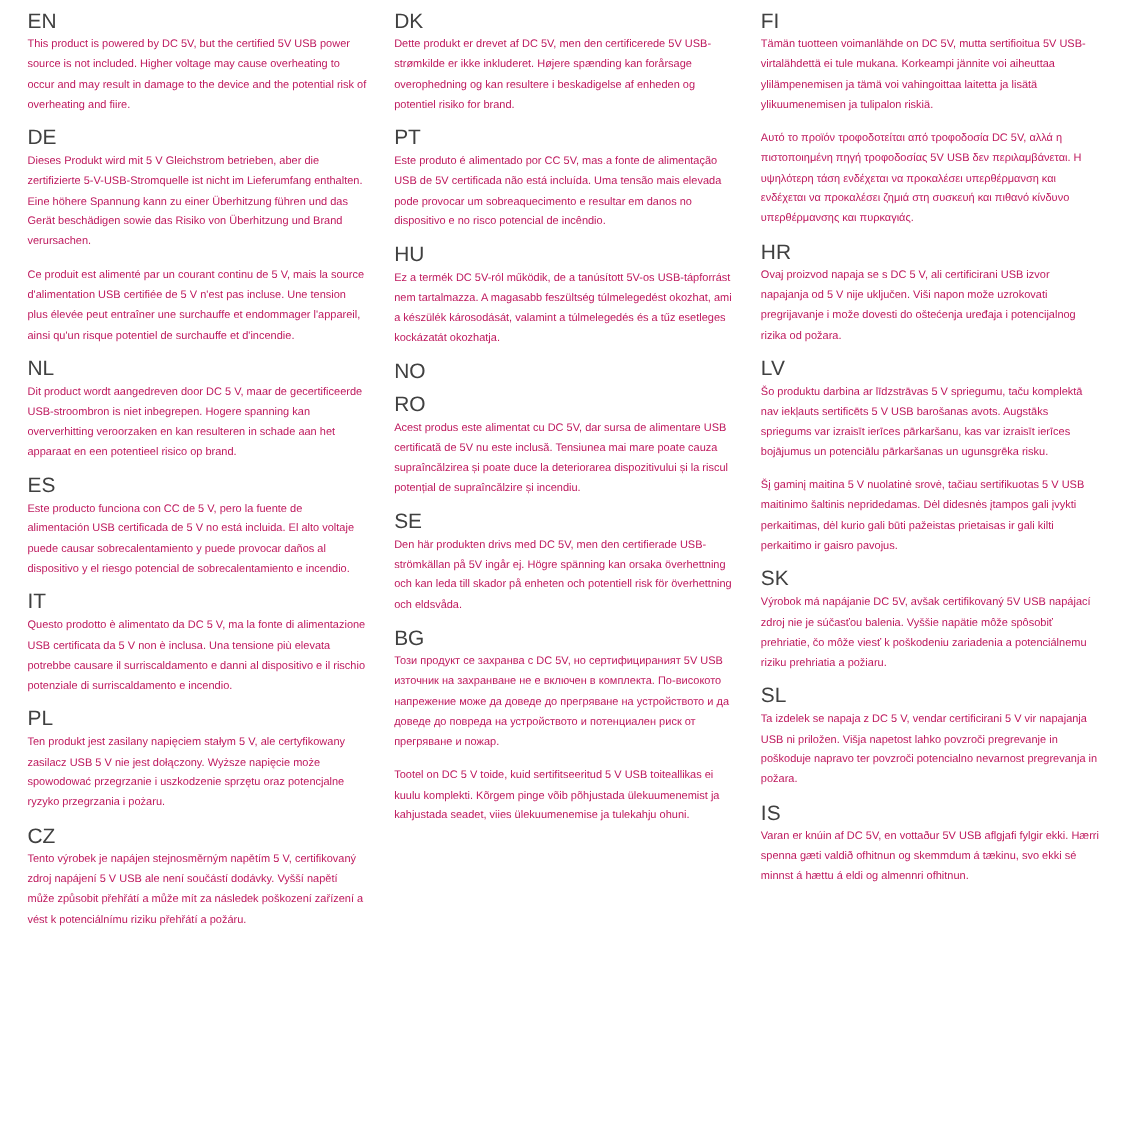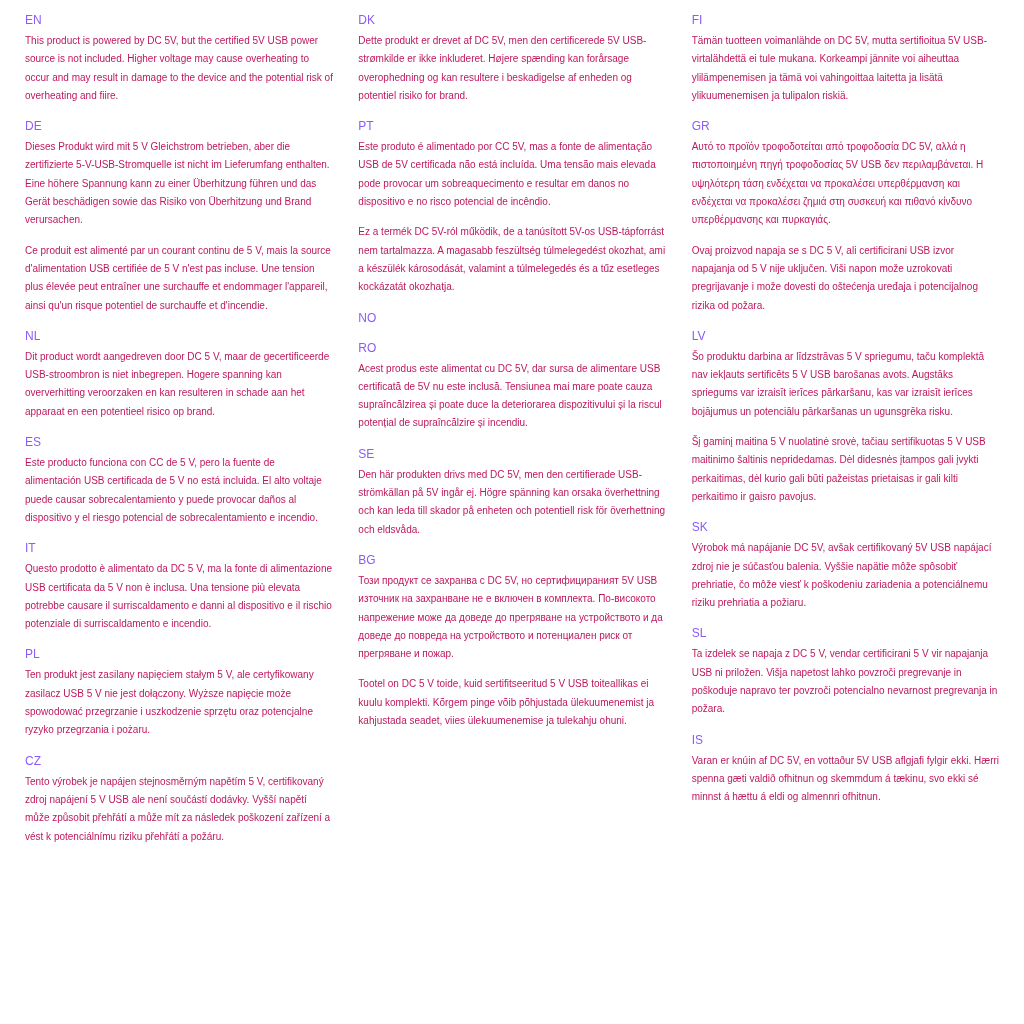--- a/index.html
+++ b/index.html
@@ -18,24 +18,24 @@
     gap: 25px;
   }
   .col {
     flex: 1;
     min-width: 0;
   }
   .section {
     margin-bottom: 12px;
   }
   .lang-code {
-    font-size: 12px;
+    font-size: 19px;
     line-height: 18px;
     margin-bottom: 3px;
-    color: #8b5cf6;
+    color: #404040;
   }
   .warning-text {
     font-size: 10px;
     line-height: 18.3px;
     color: #be185d;
   }
 </style>
 </head>
 <body>
 
@@ -76,20 +76,21 @@
     <div class="col">
       <div class="section">
         <div class="lang-code">DK</div>
         <div class="warning-text">Dette produkt er drevet af DC 5V, men den certificerede 5V USB-strømkilde er ikke inkluderet. Højere spænding kan forårsage overophedning og kan resultere i beskadigelse af enheden og potentiel risiko for brand.</div>
       </div>
       <div class="section">
         <div class="lang-code">PT</div>
         <div class="warning-text">Este produto é alimentado por CC 5V, mas a fonte de alimentação USB de 5V certificada não está incluída. Uma tensão mais elevada pode provocar um sobreaquecimento e resultar em danos no dispositivo e no risco potencial de incêndio.</div>
       </div>
       <div class="section">
+        <div class="lang-code">HU</div>
         <div class="warning-text">Ez a termék DC 5V-ról működik, de a tanúsított 5V-os USB-tápforrást nem tartalmazza. A magasabb feszültség túlmelegedést okozhat, ami a készülék károsodását, valamint a túlmelegedés és a tűz esetleges kockázatát okozhatja.</div>
       </div>
       <div class="section">
         <div class="lang-code">NO</div>
       </div>
       <div class="section">
         <div class="lang-code">RO</div>
         <div class="warning-text">Acest produs este alimentat cu DC 5V, dar sursa de alimentare USB certificată de 5V nu este inclusă. Tensiunea mai mare poate cauza supraîncălzirea și poate duce la deteriorarea dispozitivului și la riscul potențial de supraîncălzire și incendiu.</div>
       </div>
       <div class="section">
@@ -103,24 +104,24 @@
       <div class="section">
         <div class="warning-text">Tootel on DC 5 V toide, kuid sertifitseeritud 5 V USB toiteallikas ei kuulu komplekti. Kõrgem pinge võib põhjustada ülekuumenemist ja kahjustada seadet, viies ülekuumenemise ja tulekahju ohuni.</div>
       </div>
     </div>
     <div class="col">
       <div class="section">
         <div class="lang-code">FI</div>
         <div class="warning-text">Tämän tuotteen voimanlähde on DC 5V, mutta sertifioitua 5V USB-virtalähdettä ei tule mukana. Korkeampi jännite voi aiheuttaa ylilämpenemisen ja tämä voi vahingoittaa laitetta ja lisätä ylikuumenemisen ja tulipalon riskiä.</div>
       </div>
       <div class="section">
-        <div class="lang-code">GR</div>
         <div class="warning-text">Αυτό το προϊόν τροφοδοτείται από τροφοδοσία DC 5V, αλλά η πιστοποιημένη πηγή τροφοδοσίας 5V USB δεν περιλαμβάνεται. Η υψηλότερη τάση ενδέχεται να προκαλέσει υπερθέρμανση και ενδέχεται να προκαλέσει ζημιά στη συσκευή και πιθανό κίνδυνο υπερθέρμανσης και πυρκαγιάς.</div>
       </div>
       <div class="section">
+        <div class="lang-code">HR</div>
         <div class="warning-text">Ovaj proizvod napaja se s DC 5 V, ali certificirani USB izvor napajanja od 5 V nije uključen. Viši napon može uzrokovati pregrijavanje i može dovesti do oštećenja uređaja i potencijalnog rizika od požara.</div>
       </div>
       <div class="section">
         <div class="lang-code">LV</div>
         <div class="warning-text">Šo produktu darbina ar līdzstrāvas 5 V spriegumu, taču komplektā nav iekļauts sertificēts 5 V USB barošanas avots. Augstāks spriegums var izraisīt ierīces pārkaršanu, kas var izraisīt ierīces bojājumus un potenciālu pārkaršanas un ugunsgrēka risku.</div>
       </div>
       <div class="section">
         <div class="warning-text">Šį gaminį maitina 5 V nuolatinė srovė, tačiau sertifikuotas 5 V USB maitinimo šaltinis nepridedamas. Dėl didesnės įtampos gali įvykti perkaitimas, dėl kurio gali būti pažeistas prietaisas ir gali kilti perkaitimo ir gaisro pavojus.</div>
       </div>
       <div class="section">

